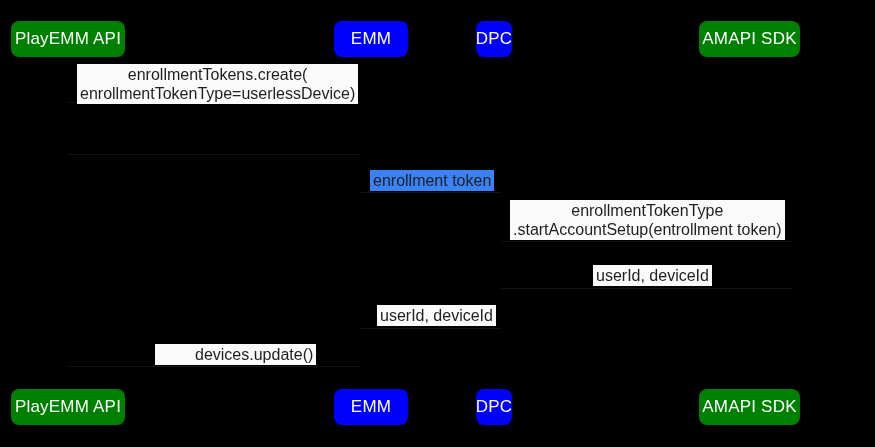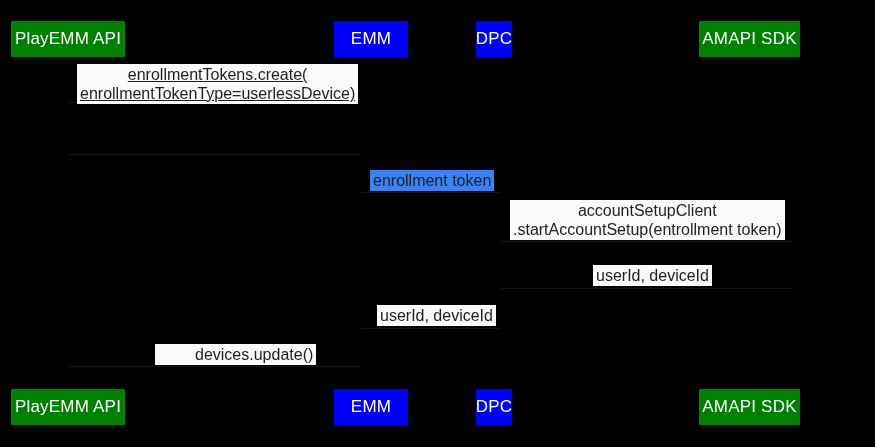--- a/index.html
+++ b/index.html
@@ -11,20 +11,21 @@
     font-family:"Liberation Sans", sans-serif;
   }
   
   .actor{
     position:absolute;
     height:36px;
     display:flex;align-items:center;justify-content:center;
     font-size:17px;
     letter-spacing:.2px;
     box-sizing:border-box;
+    border-radius:8px;
   }
   .row-top{top:21px}
   .row-bottom{top:389px}
   .pos-a0{left:11px;width:114px}
   .pos-a1{left:334px;width:74px}
   .pos-a2{left:476px;width:36px}
   .pos-a3{left:699px;width:101px}
   
   .msg{
     position:absolute;
@@ -63,32 +64,32 @@
   <div class="actor row-top pos-a3" style="background-color: rgb(0, 128, 0); color: rgb(255, 255, 255);">AMAPI SDK</div>
 
   <div class="line" id="l0"></div>
   <div class="line" id="l1"></div>
   <div class="line" id="l2"></div>
   <div class="line" id="l3"></div>
   <div class="line" id="l4"></div>
   <div class="line" id="l5"></div>
   <div class="line" id="l6"></div>
 
-  <div class="msg" id="m0" style="background-color: rgb(250, 250, 250); color: rgb(31, 31, 31); text-decoration: underline;">
+  <div class="msg" id="m0" style="background-color: rgb(250, 250, 250); color: rgb(31, 31, 31);">
     <div>enrollmentTokens.create(</div>
     <div>enrollmentTokenType=userlessDevice)</div>
   </div>
 
 
   <div class="msg" id="m2" style="background-color: #3b82f6; color: rgb(31, 31, 31);">
     <div>enrollment token</div>
   </div>
 
   <div class="msg" id="m3" style="background-color: rgb(250, 250, 250); color: rgb(31, 31, 31);">
-    <div>accountSetupClient</div>
+    <div>enrollmentTokenType</div>
     <div>.startAccountSetup(entrollment token)</div>
   </div>
 
   <div class="msg" id="m4" style="background-color: rgb(250, 250, 250); color: rgb(31, 31, 31);">
     <div>userId, deviceId</div>
   </div>
 
   <div class="msg" id="m5" style="background-color: rgb(250, 250, 250); color: rgb(31, 31, 31);">
     <div>userId, deviceId</div>
   </div>

